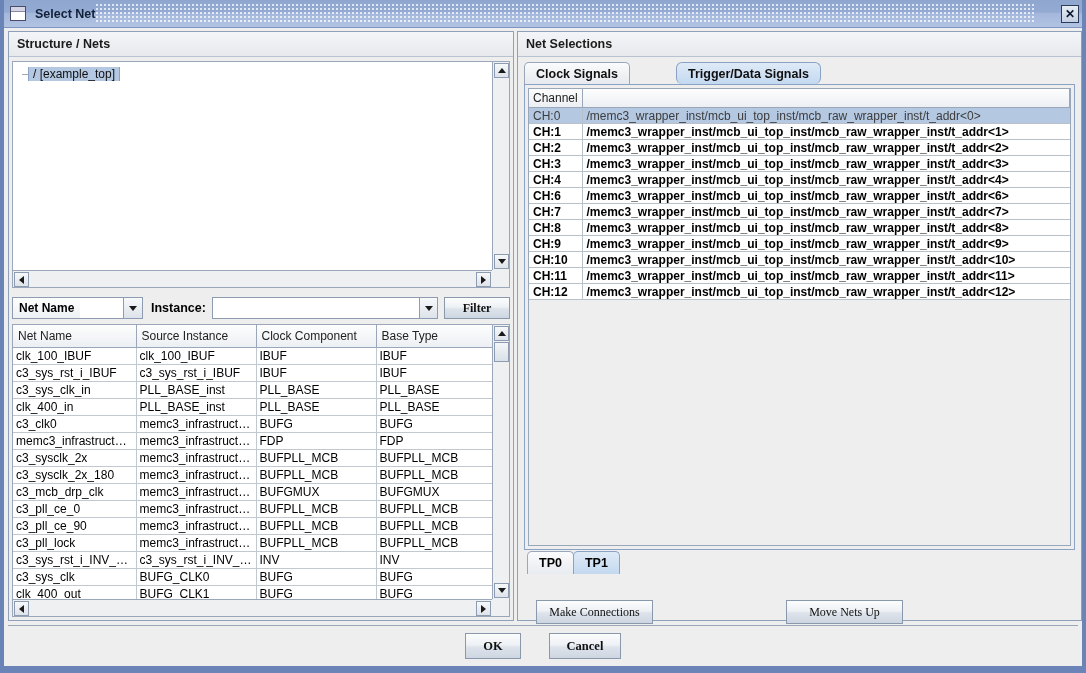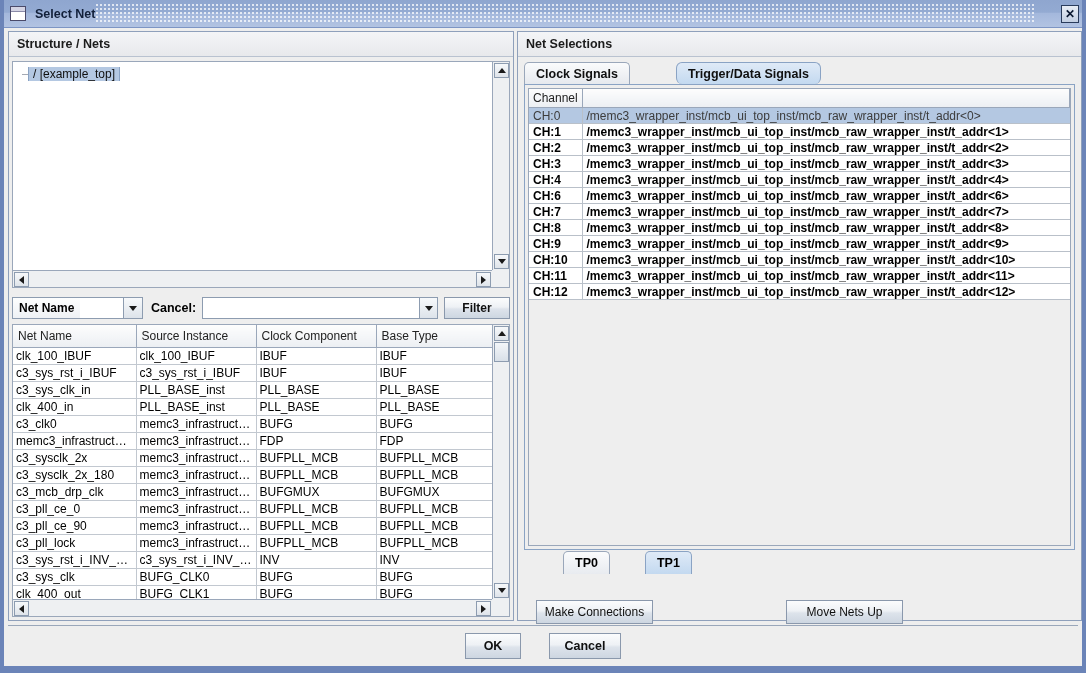--- a/index.html
+++ b/index.html
@@ -168,21 +168,21 @@
   }
   .pattern-input {
     flex: 1; height: 22px; background: #fff;
     border: 1px solid #8d9cb0; border-right: none;
     font-family: "Liberation Sans", sans-serif; font-size: 12px;
     padding: 0 4px; outline: none; min-width: 10px;
   }
   .btn {
     background: linear-gradient(to bottom, #fbfcfd 0%, #eef1f5 45%, #dde3eb 55%, #cdd6e1 100%);
     border: 1px solid #8a98ac;
-    font-family: Liberation Sans, sans-serif;
+    font-family: Liberation Serif, serif;
     font-size: 12px; color: #101010;
     display: flex; align-items: center; justify-content: center;
     cursor: pointer;
   }
   .btn-filter {
     width: 66px; height: 22px; margin-left: 6px; font-weight: bold;
   }
 
   
   .nettable-wrap {
@@ -274,21 +274,21 @@
 
   
   .tp-tabs {
     position: absolute; left: 9px; top: 519px; height: 23px; display: flex; align-items: flex-end;
   }
   .tp-tab {
     height: 23px; padding: 0 11px; display: flex; align-items: center;
     font-weight: bold; font-size: 12.5px;
     border: 1px solid #9aa7ba; border-bottom: none; border-radius: 5px 5px 0 0;
     background: linear-gradient(to bottom, #fafbfc, #e8ebf0);
-    margin-right: -1px; cursor: pointer; margin-left: 36px;
+    margin-right: -1px; cursor: pointer;
   }
   .tp-tab.active {
     background: linear-gradient(to bottom, #dfeaf7, #c3d9f0);
     border-color: #8aa3c4; z-index: 2;
   }
 
   
   .act {
     position: absolute; height: 24px; width: 117px; font-size: 12px;
   }
@@ -359,21 +359,21 @@
         <div class="sb-corner"></div>
       </div>
 
       <div class="filter-row">
         <div class="combo" style="width:131px;">
           <div class="combo-text">Net Name</div>
           <div class="combo-btn" style="margin-left:auto;">
               <span class="arrow arrow-down"></span>
             </div>
         </div>
-        <span class="lbl-pattern">Cancel:</span>
+        <span class="lbl-pattern">Instance:</span>
         <input class="pattern-input" type="text" value="" style="">
         <div class="combo-btn" style="height:22px;border:1px solid #8d9cb0;">
             <span class="arrow arrow-down"></span>
           </div>
         <div class="btn btn-filter">Filter</div>
       </div>
 
       <div class="nettable-wrap">
         <div class="nettable-inner">
           <table class="nets">

